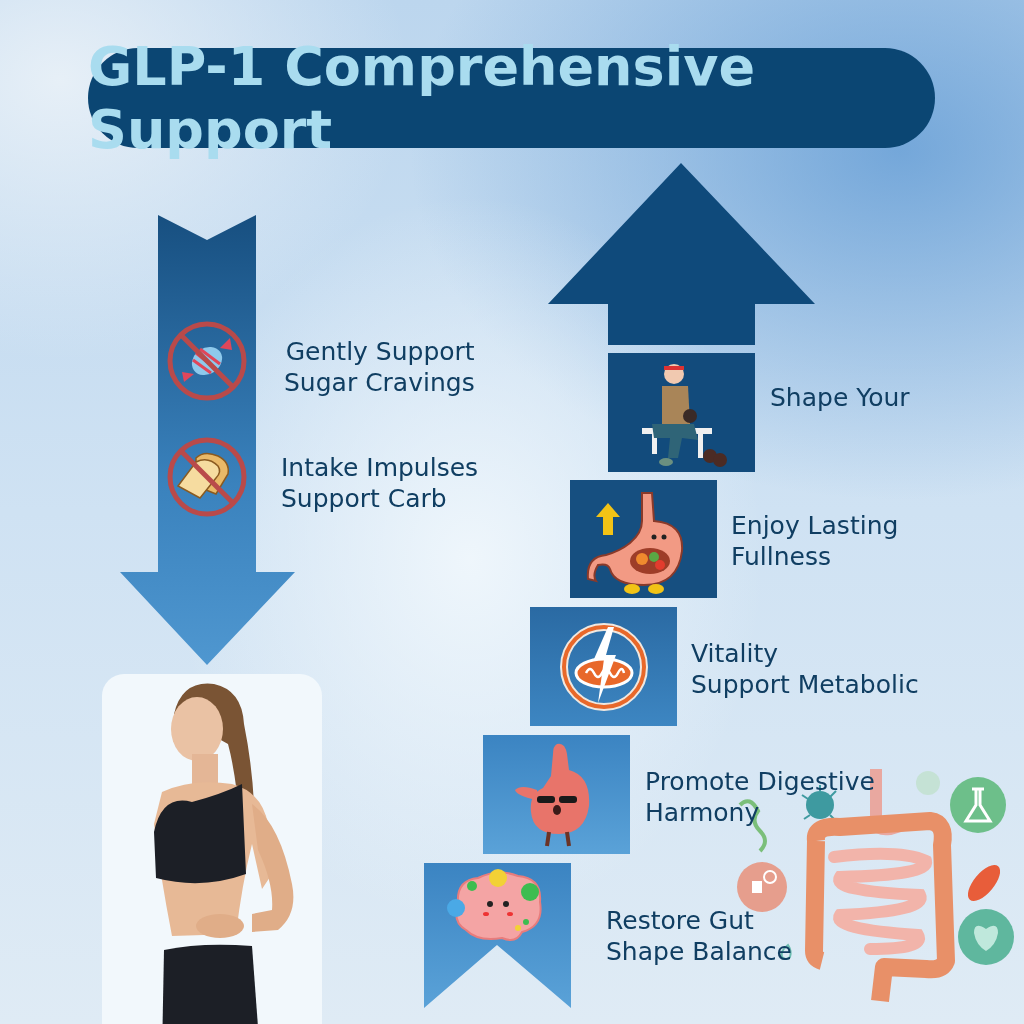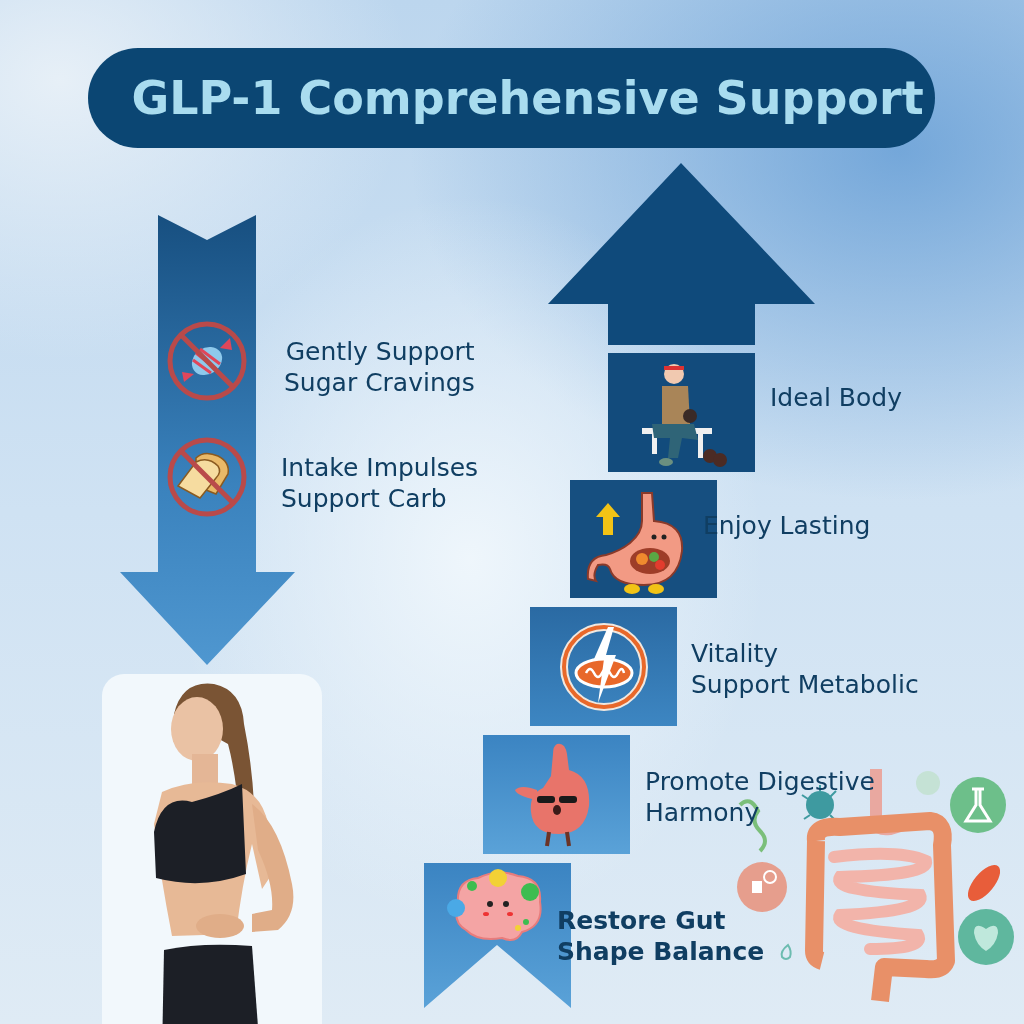--- a/index.html
+++ b/index.html
@@ -6,21 +6,21 @@
   body{width:1024px;height:1024px;position:relative;overflow:hidden;
     font-family:"DejaVu Sans","Liberation Sans",sans-serif;
     background:
       radial-gradient(ellipse 420px 520px at 470px 560px, rgba(240,247,252,0.95), rgba(240,247,252,0) 70%),
       radial-gradient(ellipse 700px 500px at 900px 150px, rgba(90,150,210,0.75), rgba(90,150,210,0) 70%),
       radial-gradient(ellipse 500px 400px at 60px 80px, rgba(235,242,248,0.9), rgba(235,242,248,0) 70%),
       linear-gradient(180deg,#bcd6ee 0%,#cfe2f3 50%,#dfebf5 100%);}
   .abs{position:absolute;}
   #title-pill{left:88px;top:48px;width:847px;height:100px;border-radius:50px;background:#0b4673;
     display:flex;align-items:center;justify-content:center;}
-  #title-pill span{color:#a9dcef;font-weight:bold;font-size:46px;letter-spacing:0px;font-family:"DejaVu Sans",sans-serif;margin-left:32px;}
+  #title-pill span{color:#a9dcef;font-weight:bold;font-size:54px;letter-spacing:0px;font-family:"DejaVu Sans",sans-serif;}
   .label{position:absolute;color:#103e62;font-size:25px;line-height:31px;font-family:"DejaVu Sans",sans-serif;font-weight:normal;}
   .label span{display:block;white-space:nowrap;}
   .step{position:absolute;width:147px;height:119px;display:flex;align-items:center;justify-content:center;}
   .photo-card{left:102px;top:674px;width:220px;height:380px;border-radius:22px;background:#f2f8fc;overflow:hidden;}
 </style>
 </head>
 <body>
 
 <div id="title-pill" class="abs">
   <span>GLP-1 Comprehensive Support</span>
@@ -166,24 +166,25 @@
     <circle cx="60" cy="14" r="9" fill="#f2d136"></circle>
     <circle cx="92" cy="28" r="9" fill="#3dbd50"></circle>
     <circle cx="18" cy="44" r="9" fill="#4aa9e6"></circle>
     <circle cx="34" cy="22" r="5" fill="#3dbd50"></circle>
     <circle cx="88" cy="58" r="3" fill="#3dbd50"></circle>
       <circle cx="80" cy="64" r="3" fill="#f2d136"></circle>
   </svg>
 </div>
 
 <div class="label" style="left:770px;top:382px;">
-  <span>Ideal Body</span>
-</div>
-<div class="label" style="left:703px;top:510px;">
+  <span>Shape Your</span>
+</div>
+<div class="label" style="left:731px;top:510px;">
   <span>Enjoy Lasting</span>
+  <span>Fullness</span>
 </div>
 
 <div class="abs" style="left:730px;top:765px;width:294px;height:240px;">
   <svg width="294" height="240" viewBox="0 0 294 240">
     <circle cx="198" cy="18" r="12" fill="#bde0c8" opacity="0.7"></circle>
     <path d="M10 40 Q20 30 28 46 Q20 56 30 66 Q40 76 30 86" fill="none" stroke="#7bbf7a" stroke-width="4"></path>
     <circle cx="90" cy="40" r="14" fill="#3e9aa0"></circle>
     <g stroke="#3e9aa0" stroke-width="2">
         <line x1="72" y1="30" x2="78" y2="34"></line>
         <line x1="106" y1="26" x2="100" y2="32"></line>
@@ -208,16 +209,16 @@
 </div>
 
 <div class="label" style="left:691px;top:638px;">
   <span>Vitality</span>
   <span>Support Metabolic</span>
 </div>
 <div class="label" style="left:645px;top:766px;">
   <span>Promote Digestive</span>
   <span>Harmony</span>
 </div>
-<div class="label" style="left:557px;top:905px;font-weight:bold;">
+<div class="label" style="left:606px;top:905px;">
   <span>Restore Gut</span>
   <span>Shape Balance</span>
 </div>
 
 </body></html>

